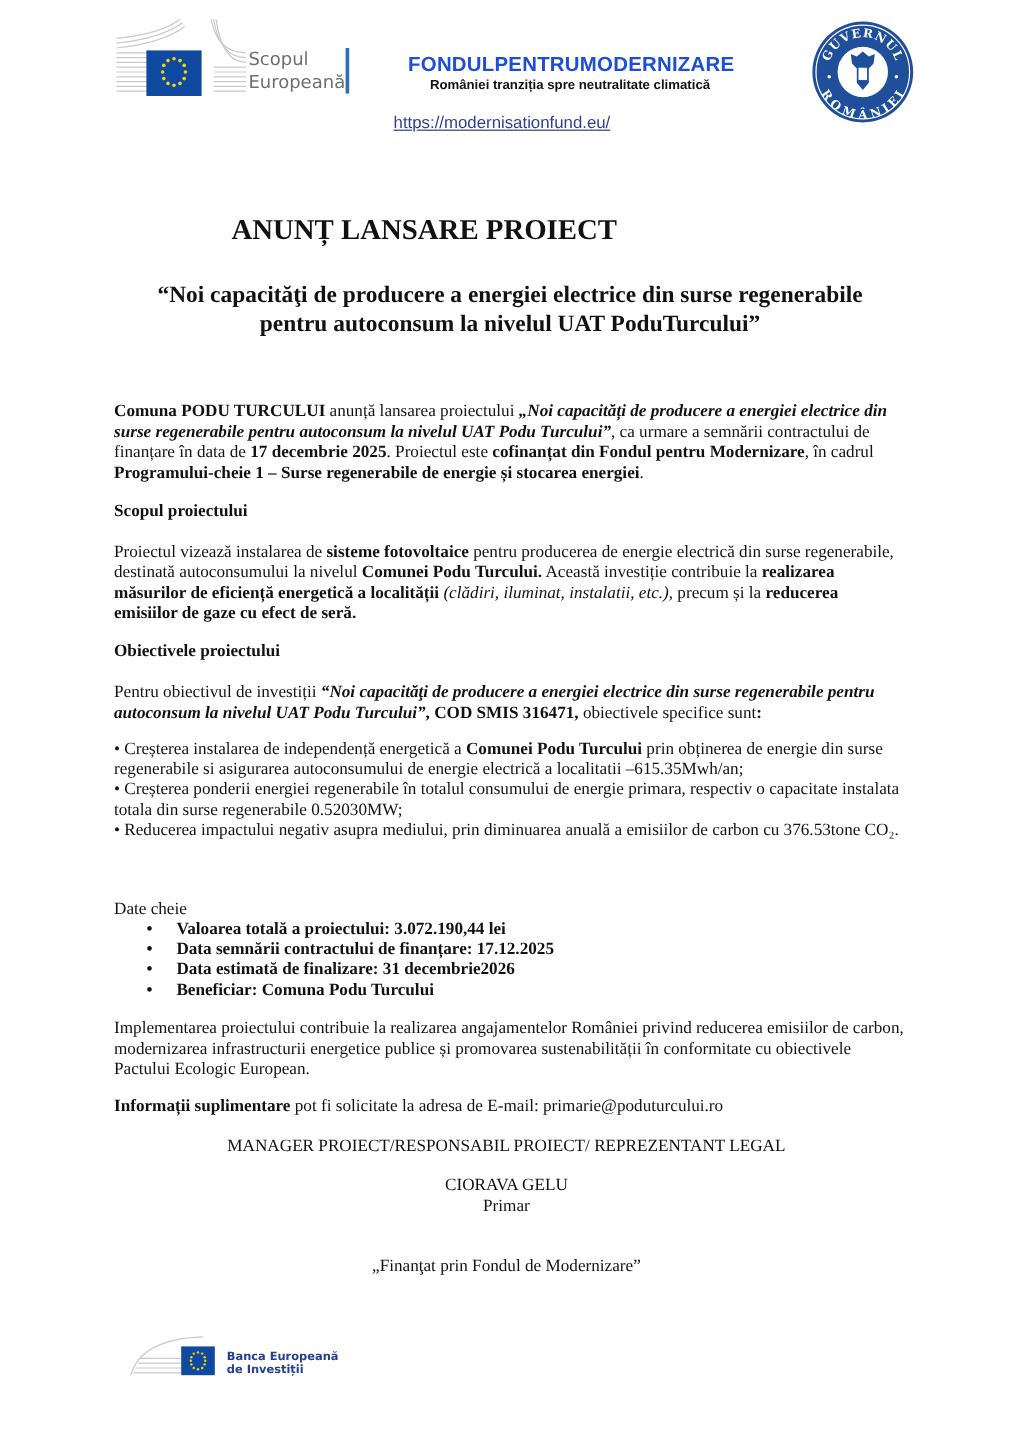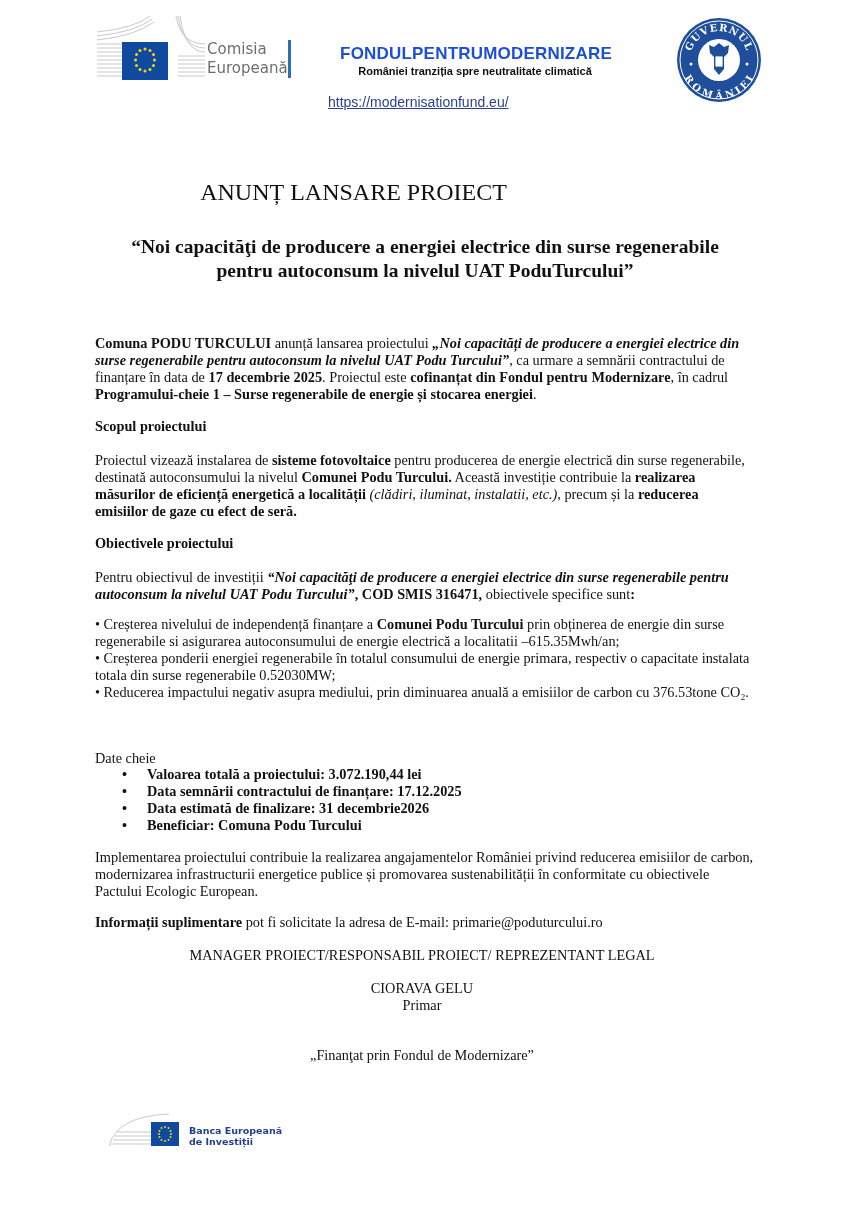--- a/index.html
+++ b/index.html
@@ -14,21 +14,21 @@
     .ec-text { left: 207px; top: 40px; font-family: "DejaVu Sans", sans-serif; font-size: 15px; line-height: 19px; color: #6d6e71; }
     .ec-bar { left: 288px; top: 40px; width: 3px; height: 38px; background: #2a6fb8; }
 
     .fund-title { left: 336px; top: 44px; width: 280px; text-align: center; font-family: "Liberation Sans", sans-serif; font-weight: bold; font-size: 17px; color: #1d4ed8; letter-spacing: 0.2px; }
     .fund-sub { left: 340px; top: 65px; width: 270px; text-align: center; font-family: "Liberation Sans", sans-serif; font-weight: bold; font-size: 11px; color: #111; }
     .fund-url { left: 328px; top: 94px; font-family: "Liberation Sans", sans-serif; font-size: 14px; color: #2d3f8f; text-decoration: underline; cursor: pointer; }
 
     .gov-seal { left: 676px; top: 17px; width: 86px; height: 86px; }
 
     
-    .main-title { left: 0; top: 179px; width: 707px; text-align: center; font-weight: normal; font-size: 24px; }
+    .main-title { left: 0; top: 179px; width: 707px; text-align: center; font-weight: bold; font-size: 24px; }
     .subtitle { left: 110px; top: 235px; width: 630px; text-align: center; font-weight: bold; font-size: 19.5px; line-height: 24px; }
 
     .body-text { left: 95px; width: 660px; font-size: 14.3px; line-height: 17px; }
     .p1 { top: 335px; }
     .h-scop { top: 418px; font-weight: bold; }
     .p2 { top: 452px; }
     .h-obj { top: 535px; font-weight: bold; }
     .p3 { top: 569px; }
     .p4 { top: 616px; }
     .h-date { top: 750px; font-weight: normal; }
@@ -89,21 +89,21 @@
       <circle cx="50" cy="57" r="1.5"></circle>
         <circle cx="45" cy="55.5" r="1.5"></circle>
         <circle cx="41.5" cy="51.5" r="1.5"></circle>
       <circle cx="40.5" cy="46" r="1.5"></circle>
         <circle cx="41.5" cy="40.5" r="1.5"></circle>
         <circle cx="45" cy="36.5" r="1.5"></circle>
     </g>
   </svg>
 </div>
 <div class="abs ec-text">
-  <div>Comisia</div>
+  <div>Scopul</div>
   <div>Europeană</div>
 </div>
 <div class="abs ec-bar"></div>
 
 <div class="abs fund-title">FONDULPENTRUMODERNIZARE</div>
 <div class="abs fund-sub">României tranziția spre neutralitate climatică</div>
 <a class="abs fund-url">https://modernisationfund.eu/</a>
 
 <div class="abs gov-seal">
   <svg width="86" height="86" viewBox="0 0 86 86">
@@ -142,21 +142,21 @@
 <div class="abs body-text h-scop">Scopul proiectului</div>
 <div class="abs body-text p2">
   <span>Proiectul vizează instalarea de </span><b>sisteme fotovoltaice</b><span> pentru producerea de energie electrică din surse regenerabile, destinată autoconsumului la nivelul </span><b>Comunei Podu Turcului.</b><span> Această investiție contribuie la </span><b>realizarea măsurilor de eficiență energetică a localității</b><i> (clădiri, iluminat, instalatii, etc.)</i><b style="font-weight:normal">, precum și la </b><b>reducerea emisiilor de gaze cu efect de seră.</b>
 </div>
 
 <div class="abs body-text h-obj">Obiectivele proiectului</div>
 <div class="abs body-text p3">
   <span>Pentru obiectivul de investiții </span><b><i>“Noi capacităţi de producere a energiei electrice din surse regenerabile pentru autoconsum la nivelul UAT Podu Turcului”</i></b><b>, COD SMIS 316471,</b><span> obiectivele specifice sunt</span><b>:</b>
 </div>
 <div class="abs body-text p4">
-  <div><span>• Creșterea nivelului de independență finanțare a </span><b>Comunei Podu Turcului</b><span> prin obținerea de energie din surse regenerabile si asigurarea autoconsumului de energie electrică a localitatii –615.35Mwh/an;</span></div>
+  <div><span>• Creșterea instalarea de independență energetică a </span><b>Comunei Podu Turcului</b><span> prin obținerea de energie din surse regenerabile si asigurarea autoconsumului de energie electrică a localitatii –615.35Mwh/an;</span></div>
   <div><span>• Creșterea ponderii energiei regenerabile în totalul consumului de energie primara, respectiv o capacitate instalata totala din surse regenerabile 0.52030MW;</span></div>
   <div><span>• Reducerea impactului negativ asupra mediului, prin diminuarea anuală a emisiilor de carbon cu 376.53tone CO₂.</span></div>
 </div>
 
 <div class="abs body-text h-date">Date cheie</div>
 <div class="abs key-list">
   <div class="key-item"><span class="bullet">•</span><span>Valoarea totală a proiectului: 3.072.190,44 lei</span></div>
   <div class="key-item"><span class="bullet">•</span><span>Data semnării contractului de finanțare: 17.12.2025</span></div>
   <div class="key-item"><span class="bullet">•</span><span>Data estimată de finalizare: 31 decembrie2026</span></div>
   <div class="key-item"><span class="bullet">•</span><span>Beneficiar: Comuna Podu Turcului</span></div>

